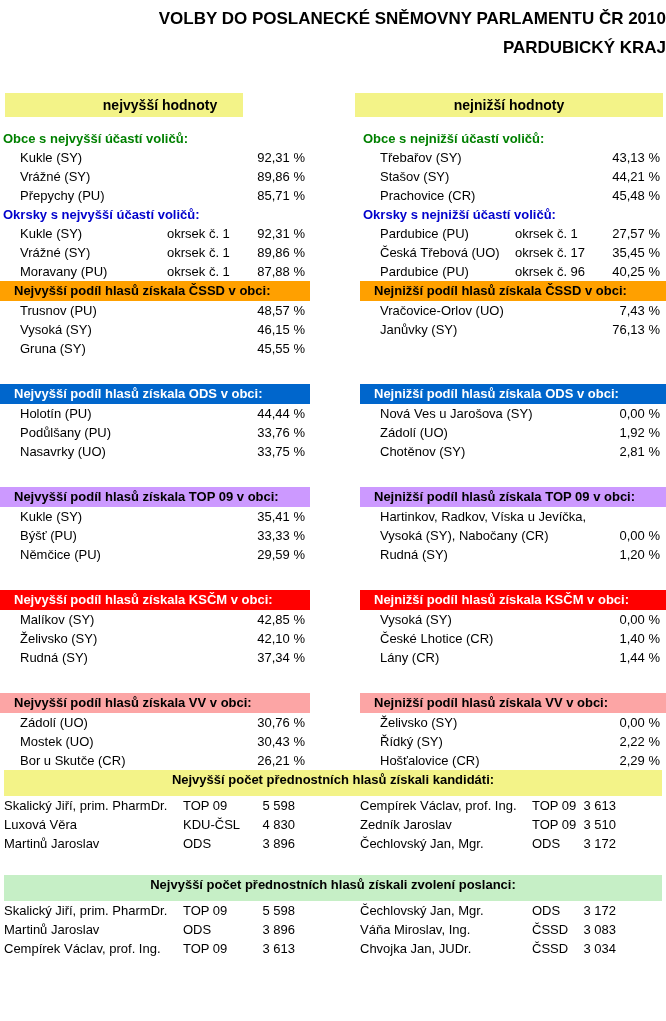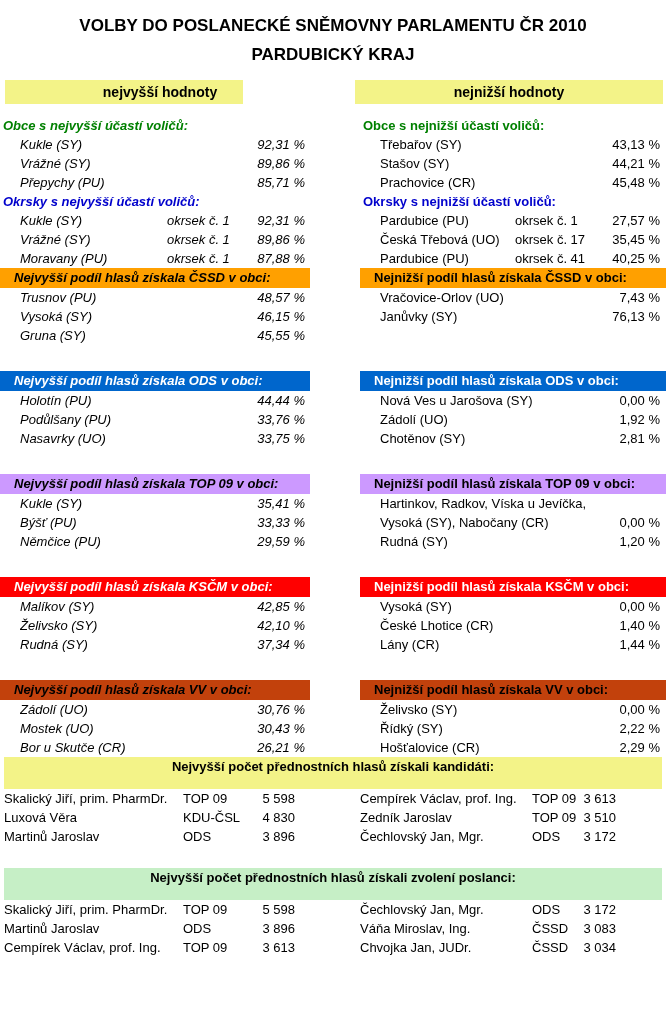--- a/index.html
+++ b/index.html
@@ -2,54 +2,54 @@
 <html lang="cs"><head>
 <meta charset="utf-8">
 <style>
   html,body{margin:0;padding:0;background:#ffffff;}
   .page{
     width:666px;height:1021px;overflow:hidden;
     font-family:"Liberation Sans","DejaVu Sans",sans-serif;
     color:#000;font-size:13px;
   }
   
-  .title-block{padding-top:11px;text-align:center;}
+  .title-block{padding-top:4px;text-align:right;}
   .title-line{font-size:17px;font-weight:bold;line-height:29px;white-space:nowrap;}
   
-  .bars-row{display:flex;margin-top:11px;}
+  .bars-row{display:flex;margin-top:31px;}
   .ybar{height:24px;line-height:24px;background:#F3F388;font-weight:bold;font-size:14px;text-align:center;}
   .ybar-left{margin-left:5px;width:238px;padding-left:72px;box-sizing:content-box;width:166px;}
   .ybar-left{width:238px;padding-left:0;}
   .ybar-left .shift{display:inline-block;padding-left:72px;}
   .ybar-right{margin-left:112px;width:308px;}
   
   .sec{display:flex;}
-  .sec .L{width:310px;font-style:italic;}
+  .sec .L{width:310px;}
   .sec .gap{width:50px;}
   .sec .R{width:306px;}
   .mt12{margin-top:12px;}  .mt28{}  .mt26{margin-top:26px;}  .mt22{margin-top:22px;}
   .hdr-plain{height:19px;line-height:19px;font-weight:bold;padding-left:3px;white-space:nowrap;}
   .hdr-green{color:#008000;}
   .hdr-blue{color:#0000CC;}
   .bar{height:20px;line-height:20px;font-weight:bold;padding-left:14px;white-space:nowrap;box-sizing:border-box;}
   .bar-orange{background:#FFA000;color:#000;}
   .bar-blue{background:#0066CC;color:#fff;}
   .bar-purple{background:#CC99FF;color:#000;}
   .bar-red{background:#FF0000;color:#fff;}
-  .bar-cyan{background:#c2410c;color:#000;}
+  .bar-cyan{background:#fca5a5;color:#000;}
   .row{display:flex;height:19px;line-height:19px;padding-left:20px;white-space:nowrap;}
   .L .row{padding-right:5px;}
   .R .row{padding-right:6px;}
   .row .nm{flex:1;overflow:hidden;}
   .row .mid{width:68px;text-align:left;}
   .R .row .mid{width:75px;}
   .row .val{width:70px;text-align:right;}
   
   .btable{margin-left:4px;width:658px;}
-  .bbar{height:32px;line-height:20px;font-weight:bold;text-align:center;}
+  .bbar{height:26px;line-height:20px;font-weight:bold;text-align:center;}
   .bbar-yellow{background:#F3F388;}
   .bbar-green{background:#C6EFC6;}
   .brow{display:flex;height:19px;line-height:19px;white-space:nowrap;}
   .bl{width:306px;display:flex;padding-right:15px;box-sizing:border-box;}
   .bl .nm{width:179px;overflow:hidden;}
   .bl .pt{width:75px;}
   .bl .vl{flex:1;text-align:right;}
   .bgap{width:50px;}
   .br{width:302px;display:flex;padding-right:46px;box-sizing:border-box;}
   .br .nm{width:172px;overflow:hidden;}
@@ -132,21 +132,21 @@
           <span class="mid">okrsek č. 1</span>
           <span class="val">27,57 %</span>
         </div>
       <div class="row">
           <span class="nm">Česká Třebová (UO)</span>
           <span class="mid">okrsek č. 17</span>
           <span class="val">35,45 %</span>
         </div>
       <div class="row">
           <span class="nm">Pardubice (PU)</span>
-          <span class="mid">okrsek č. 41</span>
+          <span class="mid">okrsek č. 96</span>
           <span class="val">40,25 %</span>
         </div>
     </div>
   </div>
 
   <div class="sec mt28">
     <div class="L">
       <div class="bar bar-orange">Nejvyšší podíl hlasů získala ČSSD v obci:</div>
       <div class="row">
           <span class="nm">Trusnov (PU)</span>

